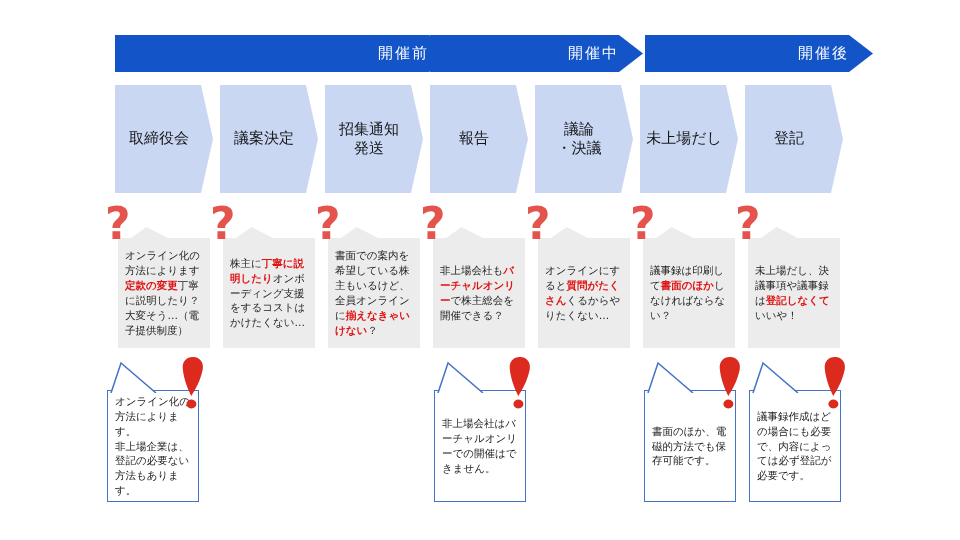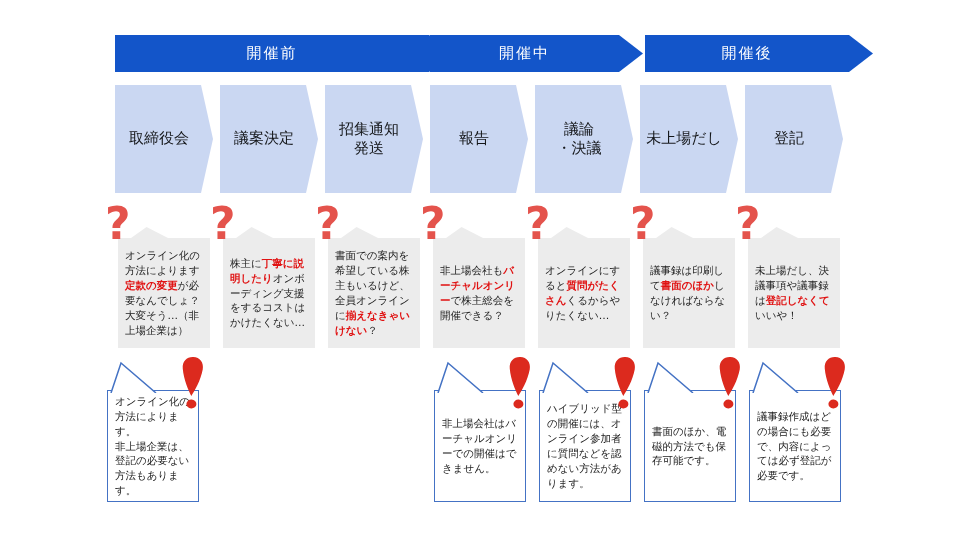--- a/index.html
+++ b/index.html
@@ -2,21 +2,21 @@
 <html><head>
 <meta charset="utf-8">
 <style>
   html,body{margin:0;padding:0;background:#fff;}
   .slide{position:relative;width:960px;height:540px;background:#fff;overflow:hidden;
          font-family:"DejaVu Sans","Liberation Sans",sans-serif;}
 
   
   .banner{position:absolute;top:35px;height:37px;background:#1355C9;
           clip-path:polygon(0 0,calc(100% - 24px) 0,100% 50%,calc(100% - 24px) 100%,0 100%);
-          display:flex;align-items:center;justify-content:center;
+          display:flex;align-items:center;justify-content:flex-end;
           color:#fff;font-size:15px;letter-spacing:2px;box-sizing:border-box;padding-right:24px;}
   .b0{left:115px;width:338px}
   .b1{left:430px;width:213px}
   .b2{left:645px;width:228px}
 
   
   .chevron{position:absolute;top:85px;height:108px;width:98px;background:#CAD7F2;
            clip-path:polygon(0 0,86px 0,100% 50%,86px 100%,0 100%);
            display:flex;align-items:center;justify-content:center;text-align:center;
            font-size:15px;color:#15171a;box-sizing:border-box;padding-right:10px;}
@@ -78,21 +78,21 @@
     <span class="step-label">未上場だし</span>
   </div>
   <div class="chevron s6">
     <span class="step-label">登記</span>
   </div>
 
   <div class="qbubble q0">
     <div class="qtail"></div>
     <div class="qmark">?</div>
     <div class="btext">
-      <div class="rich"><span>オンライン化の方法によります</span><span class="hl">定款の変更</span><span>が必要なんでしょ？大変そう…（非上場企業は）</span></div>
+      <div class="rich"><span>オンライン化の方法によります</span><span class="hl">定款の変更</span><span>丁寧に説明したり？大変そう…（電子提供制度）</span></div>
     </div>
   </div>
   <div class="qbubble q1">
     <div class="qtail"></div>
     <div class="qmark">?</div>
     <div class="btext">
       <div class="rich"><span>株主に</span><span class="hl">丁寧に説明したり</span><span>オンボーディング支援をするコストはかけたくない…</span></div>
     </div>
   </div>
   <div class="qbubble q2">
@@ -149,32 +149,20 @@
         <path d="M5 33 L15 3 L50 33" fill="#ffffff" stroke="#4472C4" stroke-width="1.5"></path>
       </svg>
     <svg class="amark" viewBox="0 0 26 54">
         <path d="M13 1 C19.5 1 24 6 23 13 C21.5 24 16 35 13 40 C10 35 4.5 24 3 13 C2 6 6.5 1 13 1 Z" fill="#DC2A1E"></path>
         <ellipse cx="13.5" cy="48" rx="5" ry="4.5" fill="#DC2A1E"></ellipse>
       </svg>
     <div class="btext">
       <div class="rich atext">非上場会社はバーチャルオンリーでの開催はできません。</div>
     </div>
   </div>
-  <div class="abubble a4">
-    <svg class="atail" viewBox="0 0 56 33">
-        <path d="M5 33 L15 3 L50 33" fill="#ffffff" stroke="#4472C4" stroke-width="1.5"></path>
-      </svg>
-    <svg class="amark" viewBox="0 0 26 54">
-        <path d="M13 1 C19.5 1 24 6 23 13 C21.5 24 16 35 13 40 C10 35 4.5 24 3 13 C2 6 6.5 1 13 1 Z" fill="#DC2A1E"></path>
-        <ellipse cx="13.5" cy="48" rx="5" ry="4.5" fill="#DC2A1E"></ellipse>
-      </svg>
-    <div class="btext">
-      <div class="rich atext">ハイブリッド型の開催には、オンライン参加者に質問などを認めない方法があります。</div>
-    </div>
-  </div>
   <div class="abubble a5">
     <svg class="atail" viewBox="0 0 56 33">
         <path d="M5 33 L15 3 L50 33" fill="#ffffff" stroke="#4472C4" stroke-width="1.5"></path>
       </svg>
     <svg class="amark" viewBox="0 0 26 54">
         <path d="M13 1 C19.5 1 24 6 23 13 C21.5 24 16 35 13 40 C10 35 4.5 24 3 13 C2 6 6.5 1 13 1 Z" fill="#DC2A1E"></path>
         <ellipse cx="13.5" cy="48" rx="5" ry="4.5" fill="#DC2A1E"></ellipse>
       </svg>
     <div class="btext">
       <div class="rich atext">書面のほか、電磁的方法でも保存可能です。</div>

